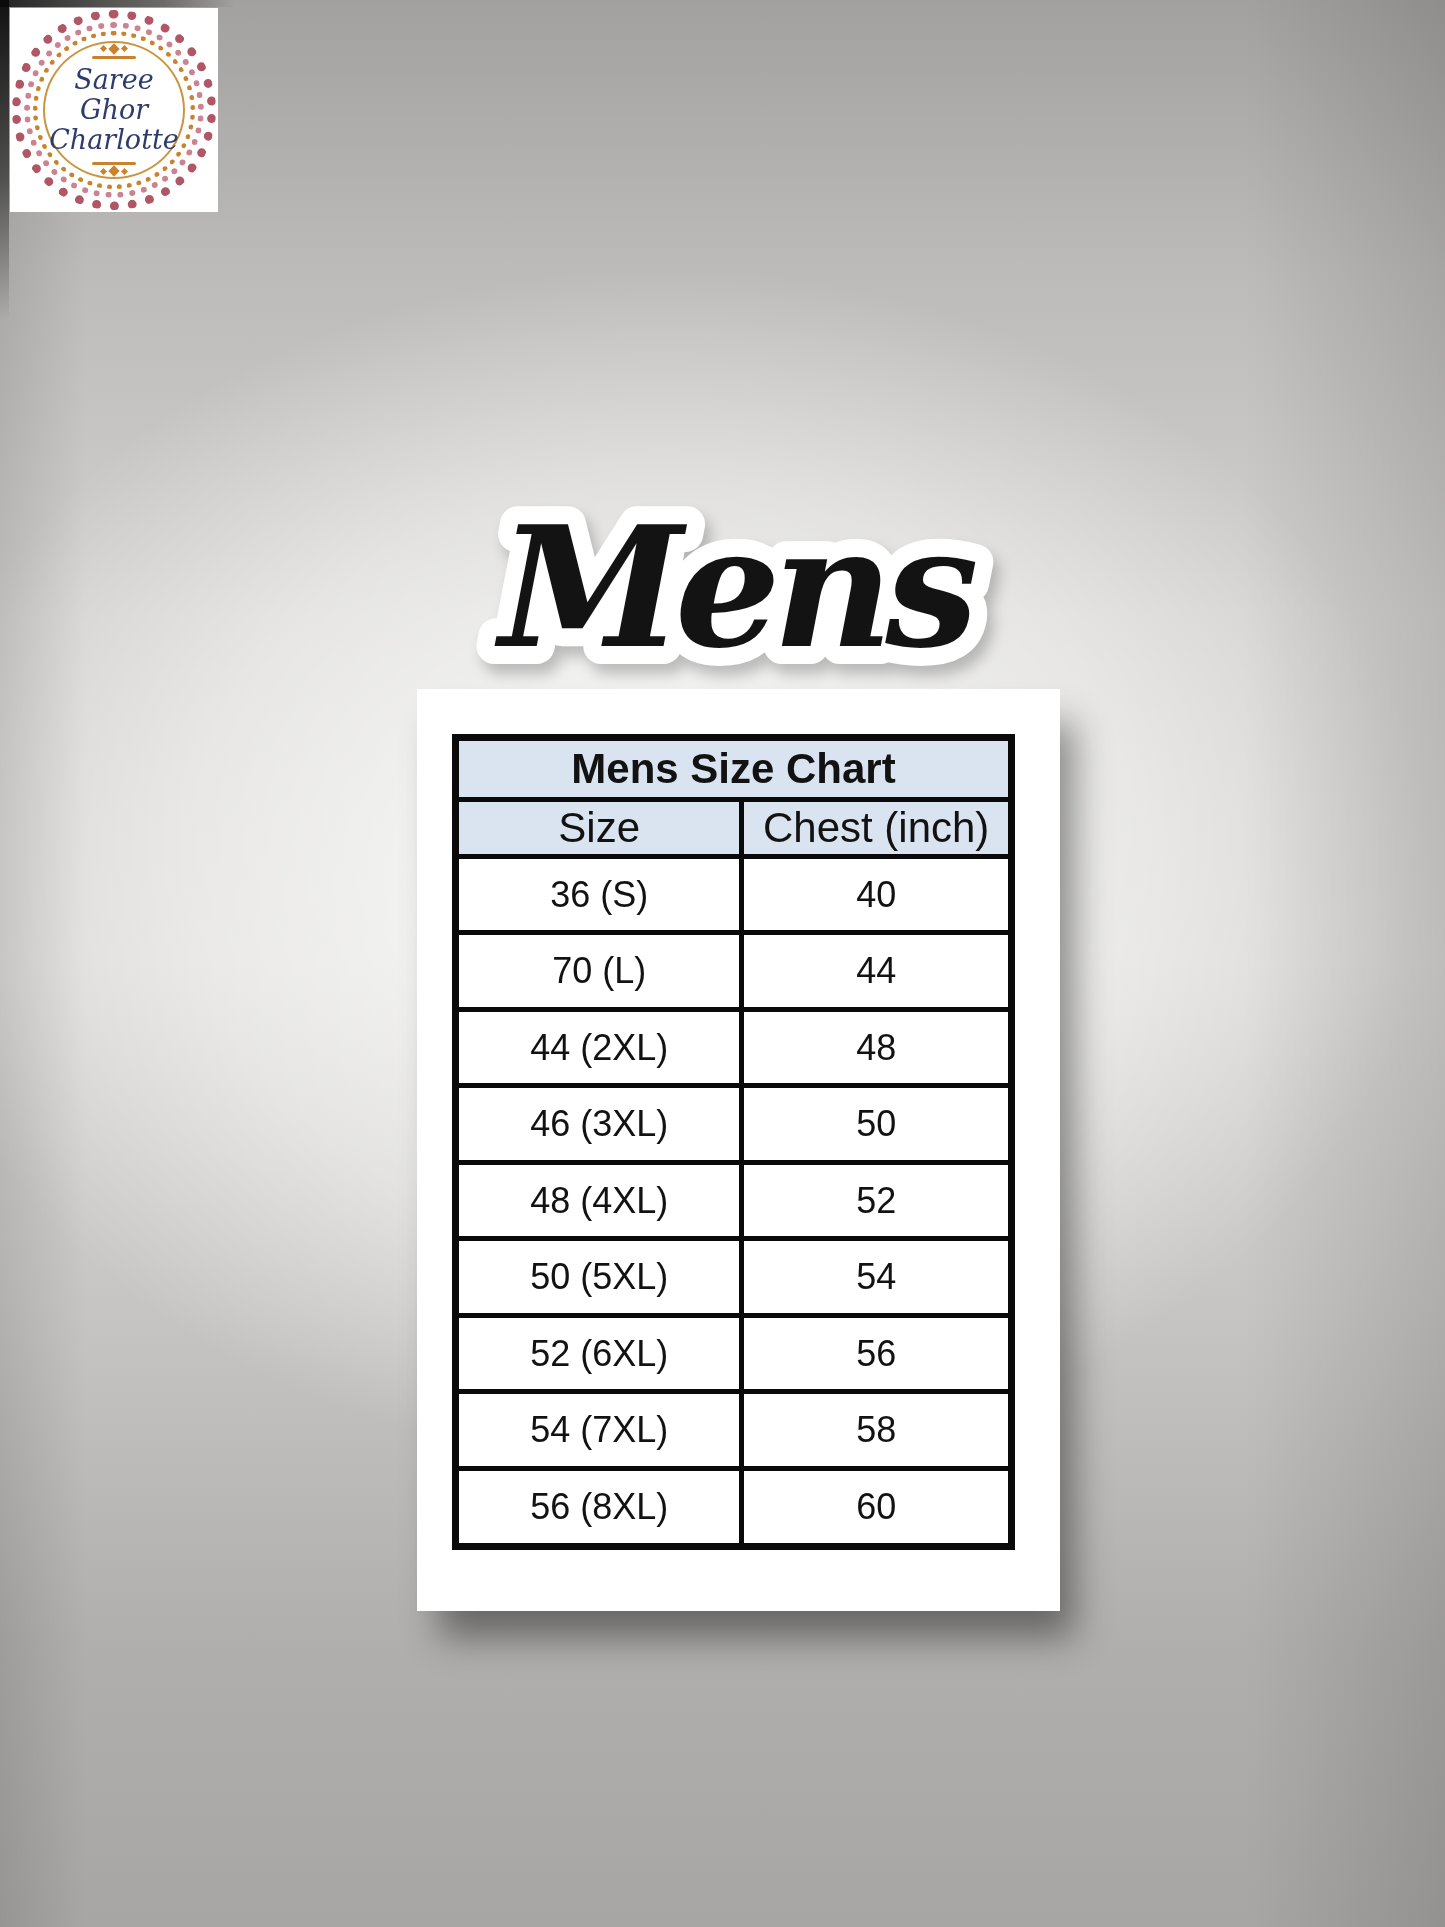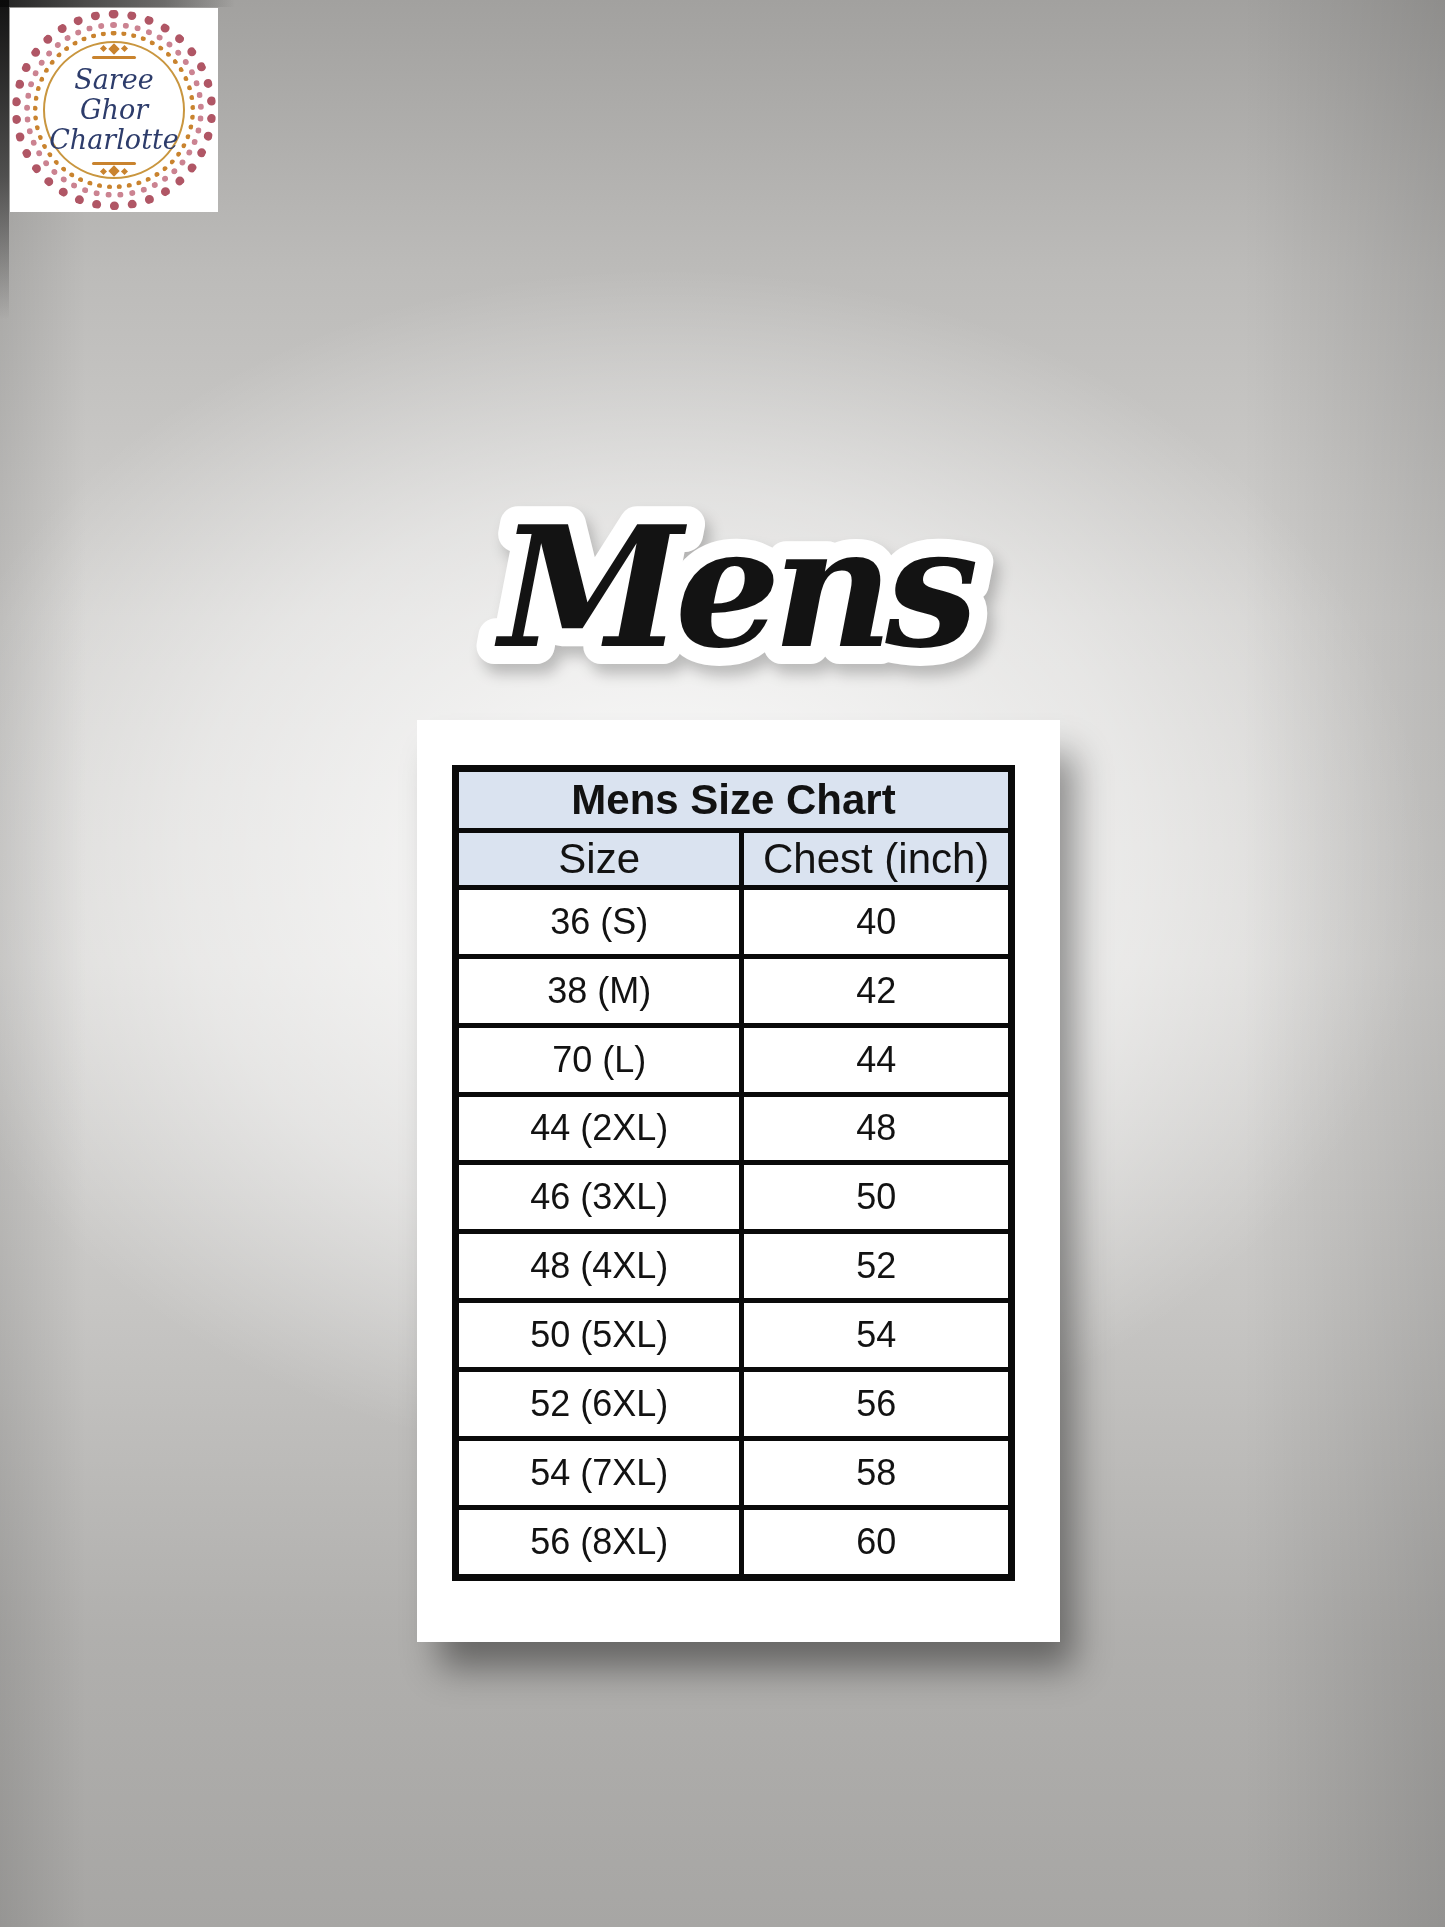--- a/index.html
+++ b/index.html
@@ -59,21 +59,21 @@
     font-family:"DejaVu Serif", serif;
     font-style:italic; font-weight:bold;
     font-size:166px; letter-spacing:-8px;
     fill:var(--sticker-fill, #131313);
     stroke:var(--sticker-outline, #ffffff);
     stroke-width:36px; stroke-linejoin:round; paint-order:stroke fill;
   }
 
   
   .card {
-    position:absolute; left:417px; top:720px; width:643px; height:922px;
+    position:absolute; left:417px; top:689px; width:643px; height:922px;
     background:var(--card-bg, #ffffff);
     box-sizing:border-box;
     padding:45px 45px 61px 35px;
     box-shadow:18px 30px 34px -4px rgba(0,0,0,.42);
   }
   table.size-chart {
     width:100%; height:100%;
     border-collapse:collapse;
     table-layout:fixed;
   }
@@ -147,24 +147,20 @@
           <th class="col-head">Size</th>
           <th class="col-head">Chest (inch)</th>
         </tr>
       </thead>
       <tbody>
           <tr>
             <td>36 (S)</td>
             <td>40</td>
           </tr>
           <tr>
-            <td>38 (M)</td>
-            <td>42</td>
-          </tr>
-          <tr>
             <td>70 (L)</td>
             <td>44</td>
           </tr>
           <tr>
             <td>44 (2XL)</td>
             <td>48</td>
           </tr>
           <tr>
             <td>46 (3XL)</td>
             <td>50</td>

